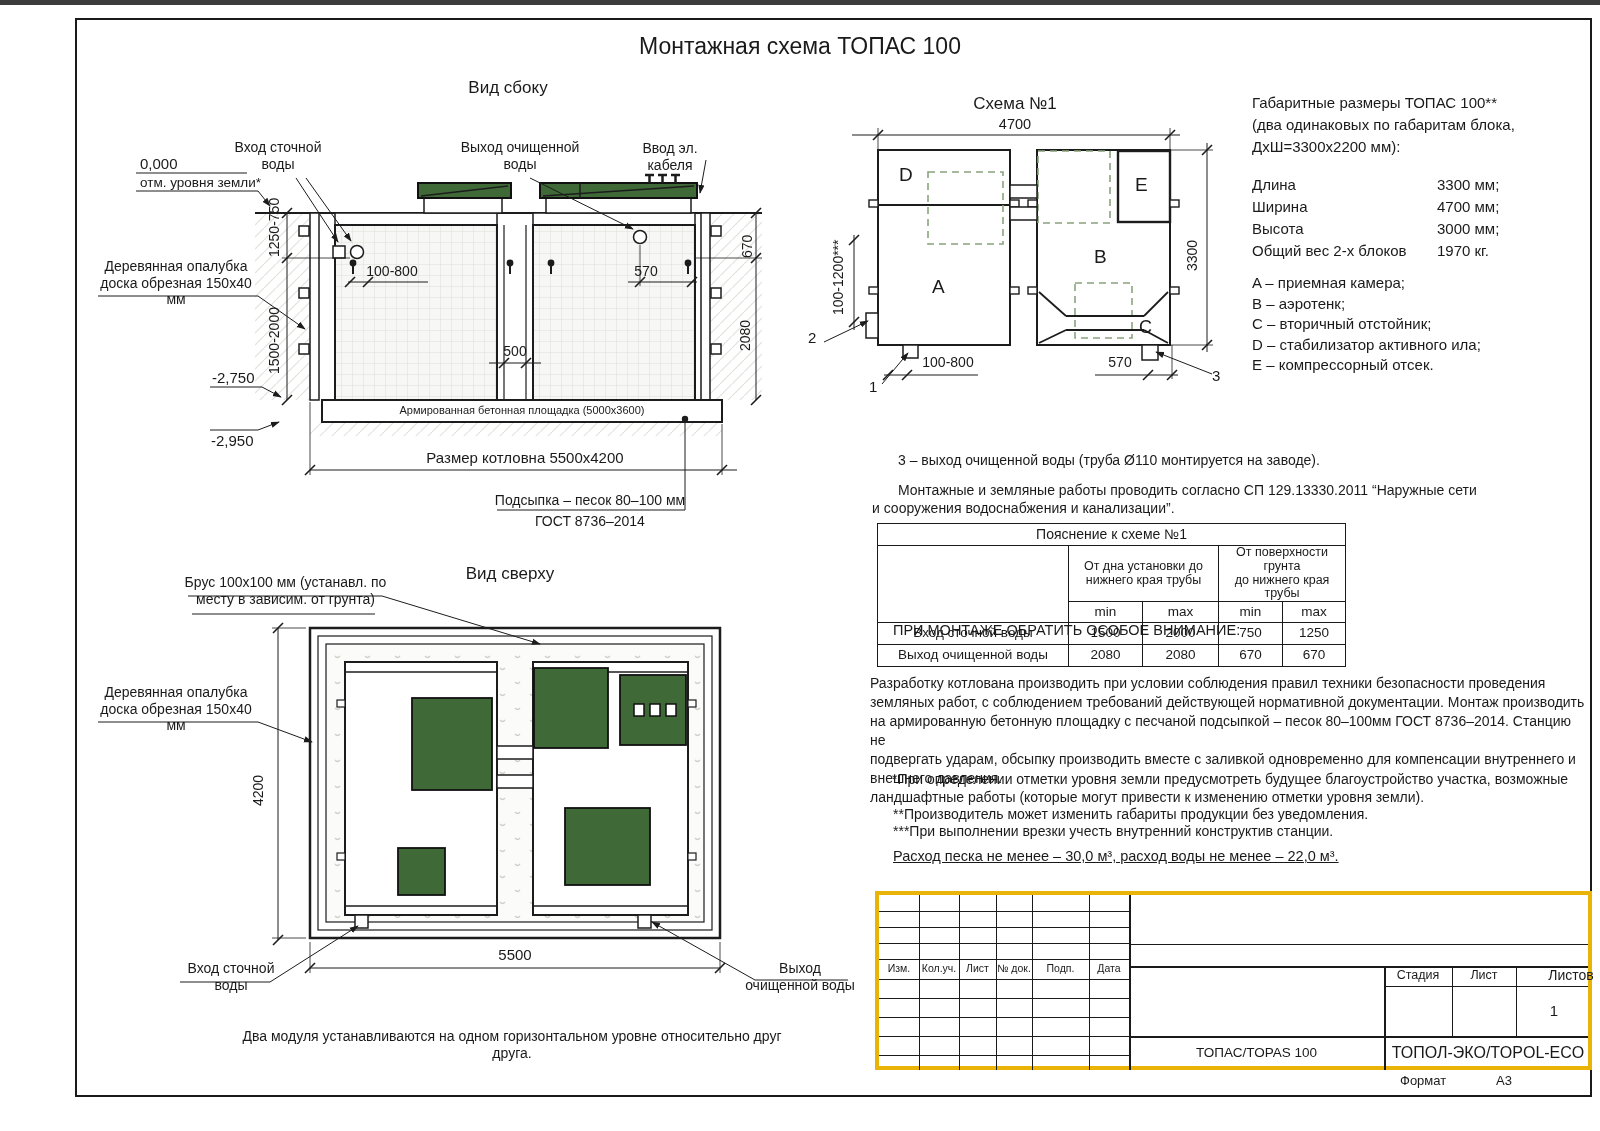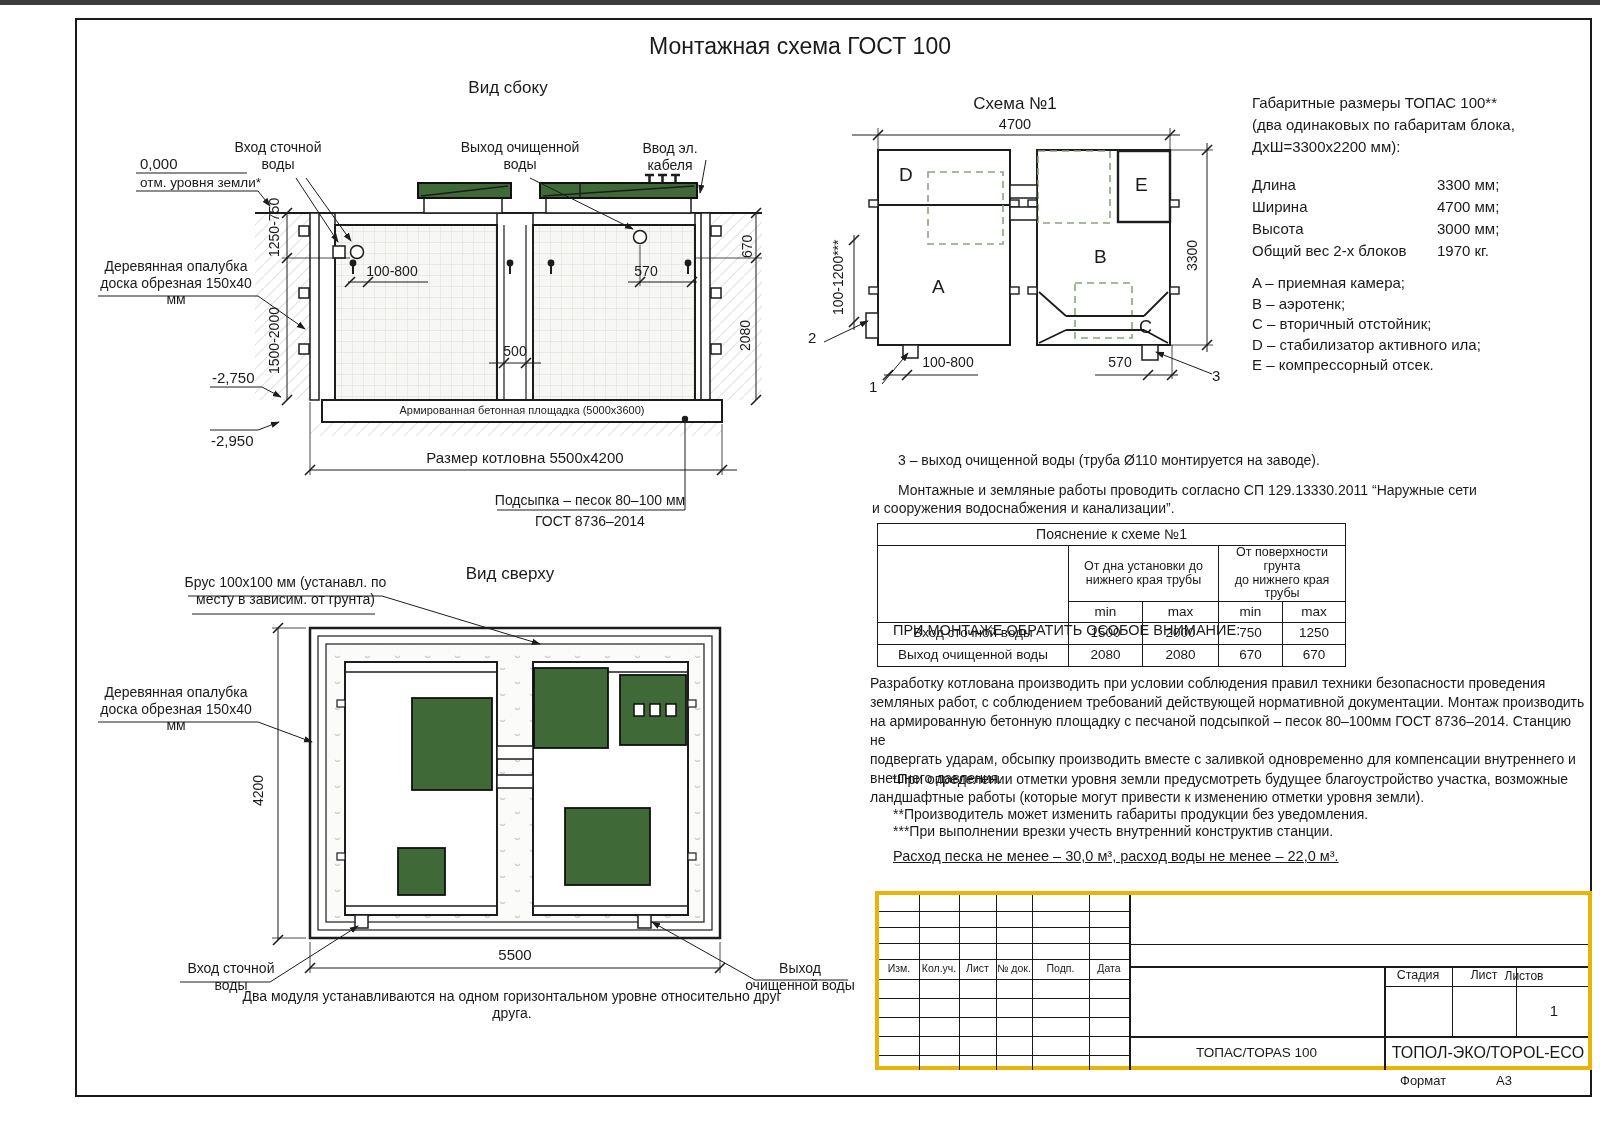--- a/index.html
+++ b/index.html
@@ -260,21 +260,21 @@
       <line x1="755" y1="980" x2="652" y2="922" marker-end="url(#arr)"></line>
       <g stroke-width="1.6">
         <line x1="273" y1="633" x2="283" y2="623"></line>
           <line x1="273" y1="945" x2="283" y2="935"></line>
         <line x1="305" y1="973" x2="315" y2="963"></line>
           <line x1="715" y1="973" x2="725" y2="963"></line>
       </g>
     </g>
   </svg>
 
-  <div class="lbl c" style="left:550px;top:33px;width:500px;font-size:23px">Монтажная схема ГОСТ 100</div>
+  <div class="lbl c" style="left:550px;top:33px;width:500px;font-size:23px">Монтажная схема ТОПАС 100</div>
 
   <div class="lbl c" style="left:428px;top:78px;width:160px;font-size:17px">Вид сбоку</div>
   <div class="lbl" style="left:140px;top:155px;font-size:15px">0,000</div>
   <div class="lbl" style="left:140px;top:175px;font-size:13.5px">отм. уровня земли*</div>
   <div class="lbl c" style="left:222px;top:139px;width:112px;font-size:14px">Вход сточной
 воды</div>
   <div class="lbl c" style="left:460px;top:139px;width:120px;font-size:14px">Выход очищенной
 воды</div>
   <div class="lbl c" style="left:618px;top:140px;width:104px;font-size:14px">Ввод эл. кабеля</div>
   <div class="lbl c" style="left:94px;top:258px;width:164px;font-size:14px">Деревянная опалубка
@@ -389,21 +389,21 @@
   <div class="lbl c" style="left:183px;top:574px;width:205px;font-size:14px">Брус 100х100 мм (устанавл. по
 месту в зависим. от грунта)</div>
   <div class="lbl c" style="left:94px;top:684px;width:164px;font-size:14px">Деревянная опалубка
 доска обрезная 150х40 мм</div>
   <div class="lbl rot" style="left:250px;top:806px;font-size:14px">4200</div>
   <div class="lbl c" style="left:485px;top:946px;width:60px;font-size:15px">5500</div>
   <div class="lbl c" style="left:176px;top:960px;width:110px;font-size:14px">Вход сточной
 воды</div>
   <div class="lbl c" style="left:742px;top:960px;width:116px;font-size:14px">Выход
 очищенной воды</div>
-  <div class="lbl c" style="left:222px;top:988px;width:580px;font-size:14px">Два модуля устанавливаются на одном горизонтальном уровне относительно друг друга.</div>
+  <div class="lbl c" style="left:222px;top:1028px;width:580px;font-size:14px">Два модуля устанавливаются на одном горизонтальном уровне относительно друг друга.</div>
 
   <div class="tb">
 
     <div class="vl" style="left:40px;top:0;height:175px"></div>
     <div class="vl" style="left:80px;top:0;height:175px"></div>
     <div class="vl" style="left:117px;top:0;height:175px"></div>
     <div class="vl" style="left:153px;top:0;height:175px"></div>
     <div class="vl" style="left:210px;top:0;height:175px"></div>
     <div class="vl" style="left:250px;top:0;height:175px;border-left-width:2px"></div>
 
@@ -428,20 +428,20 @@
     <div class="hl" style="left:250px;right:0;top:71px;border-top-width:2px"></div>
     <div class="hl" style="left:250px;right:0;top:141px;border-top-width:2px"></div>
     <div class="vl" style="left:505px;top:71px;height:104px;border-left-width:2px"></div>
     <div class="vl" style="left:573px;top:71px;height:70px"></div>
     <div class="vl" style="left:637px;top:71px;height:70px"></div>
     <div class="hl" style="left:505px;right:0;top:91px"></div>
 
     <div class="cell" style="left:250px;top:141px;width:255px;height:34px;font-size:13.5px">ТОПАС/TOPAS 100</div>
     <div class="cell" style="left:505px;top:71px;width:68px;height:20px;font-size:12.5px">Стадия</div>
     <div class="cell" style="left:573px;top:71px;width:64px;height:20px;font-size:12.5px">Лист</div>
-    <div class="cell" style="left:617px;top:71px;width:56px;height:20px;font-size:12px">Листов</div>
+    <div class="cell" style="left:664px;top:71px;width:56px;height:20px;font-size:14px">Листов</div>
     <div class="cell" style="left:637px;top:91px;width:76px;height:50px;font-size:15px">1</div>
     <div class="cell" style="left:505px;top:141px;width:208px;height:34px;font-size:16px">ТОПОЛ-ЭКО/TOPOL-ECO</div>
   </div>
 
   <div class="lbl" style="left:1400px;top:1073px;font-size:13px">Формат</div>
   <div class="lbl" style="left:1496px;top:1073px;font-size:13px">А3</div>
 </div>
 
 </body></html>

